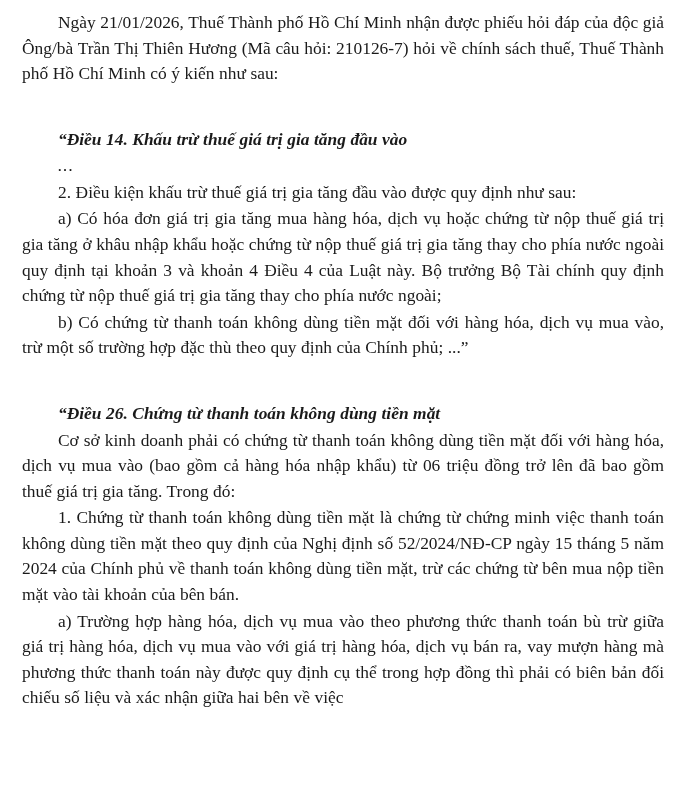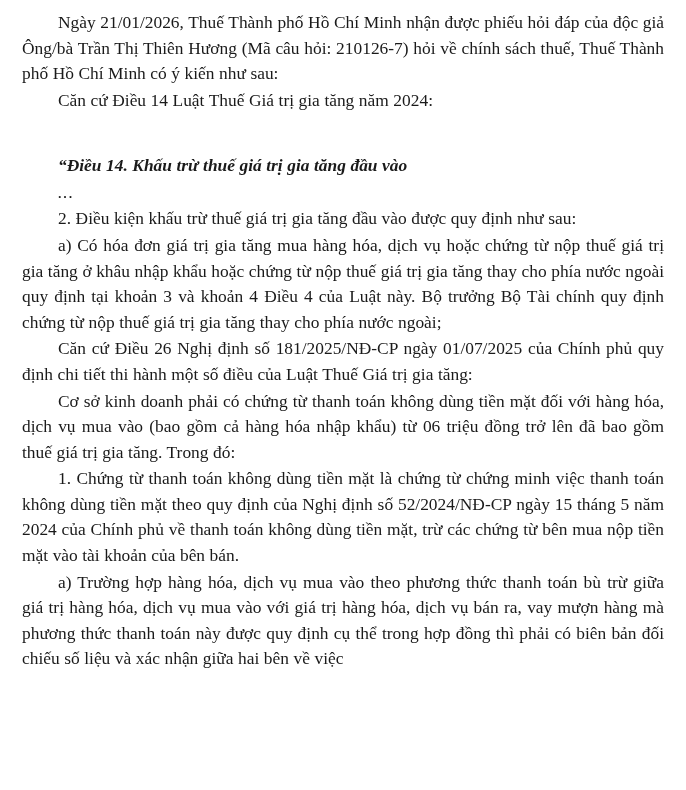--- a/index.html
+++ b/index.html
@@ -47,33 +47,33 @@
     letter-spacing: 1px;
   }
 </style>
 </head>
 <body>
 
 <div id="page">
 
   <p class="para">Ngày 21/01/2026, Thuế Thành phố Hồ Chí Minh nhận được phiếu hỏi đáp của độc giả Ông/bà Trần Thị Thiên Hương (Mã câu hỏi: 210126-7) hỏi về chính sách thuế, Thuế Thành phố Hồ Chí Minh có ý kiến như sau:</p>
 
-  <p class="para">Căn cứ Điều 14 Luật Thuế Giá trị gia tăng năm 2024:</p>
 
   <p class="para bold-italic">“Điều 14. Khấu trừ thuế giá trị gia tăng đầu vào</p>
 
   <p class="ellipsis">...</p>
 
   <p class="para italic">2. Điều kiện khấu trừ thuế giá trị gia tăng đầu vào được quy định như sau:</p>
 
   <p class="para italic">a) Có hóa đơn giá trị gia tăng mua hàng hóa, dịch vụ hoặc chứng từ nộp thuế giá trị gia tăng ở khâu nhập khẩu hoặc chứng từ nộp thuế giá trị gia tăng thay cho phía nước ngoài quy định tại khoản 3 và khoản 4 Điều 4 của Luật này. Bộ trưởng Bộ Tài chính quy định chứng từ nộp thuế giá trị gia tăng thay cho phía nước ngoài;</p>
 
+  <p class="para italic">b) Có chứng từ thanh toán không dùng tiền mặt đối với hàng hóa, dịch vụ mua vào, trừ một số trường hợp đặc thù theo quy định của Chính phủ; ...”</p>
 
-  <p class="para">Căn cứ Điều 26 Nghị định số 181/2025/NĐ-CP ngày 01/07/2025 của Chính phủ quy định chi tiết thi hành một số điều của Luật Thuế Giá trị gia tăng:</p>
 
+  <p class="para bold-italic">“Điều 26. Chứng từ thanh toán không dùng tiền mặt</p>
 
   <p class="para italic">Cơ sở kinh doanh phải có chứng từ thanh toán không dùng tiền mặt đối với hàng hóa, dịch vụ mua vào (bao gồm cả hàng hóa nhập khẩu) từ 06 triệu đồng trở lên đã bao gồm thuế giá trị gia tăng. Trong đó:</p>
 
   <p class="para italic">1. Chứng từ thanh toán không dùng tiền mặt là chứng từ chứng minh việc thanh toán không dùng tiền mặt theo quy định của Nghị định số 52/2024/NĐ-CP ngày 15 tháng 5 năm 2024 của Chính phủ về thanh toán không dùng tiền mặt, trừ các chứng từ bên mua nộp tiền mặt vào tài khoản của bên bán.</p>
 
 
   <p class="para italic">a) Trường hợp hàng hóa, dịch vụ mua vào theo phương thức thanh toán bù trừ giữa giá trị hàng hóa, dịch vụ mua vào với giá trị hàng hóa, dịch vụ bán ra, vay mượn hàng mà phương thức thanh toán này được quy định cụ thể trong hợp đồng thì phải có biên bản đối chiếu số liệu và xác nhận giữa hai bên về việc</p>
 
 </div>
 

